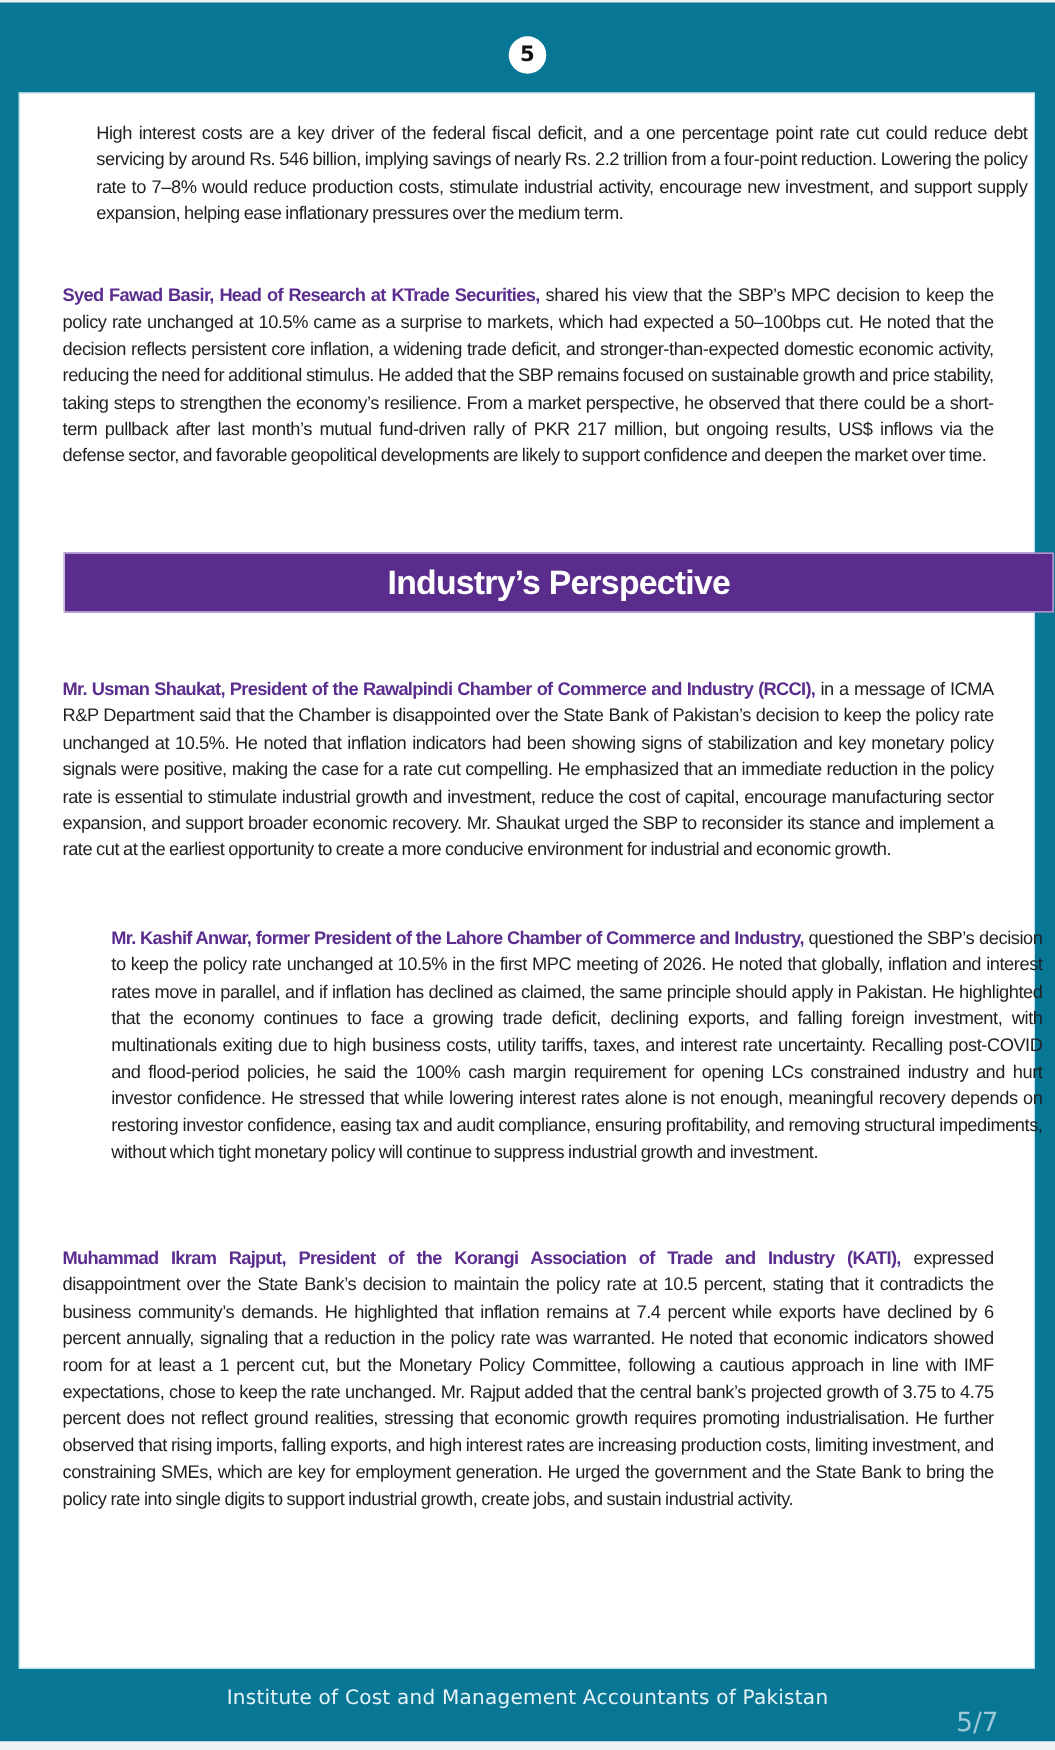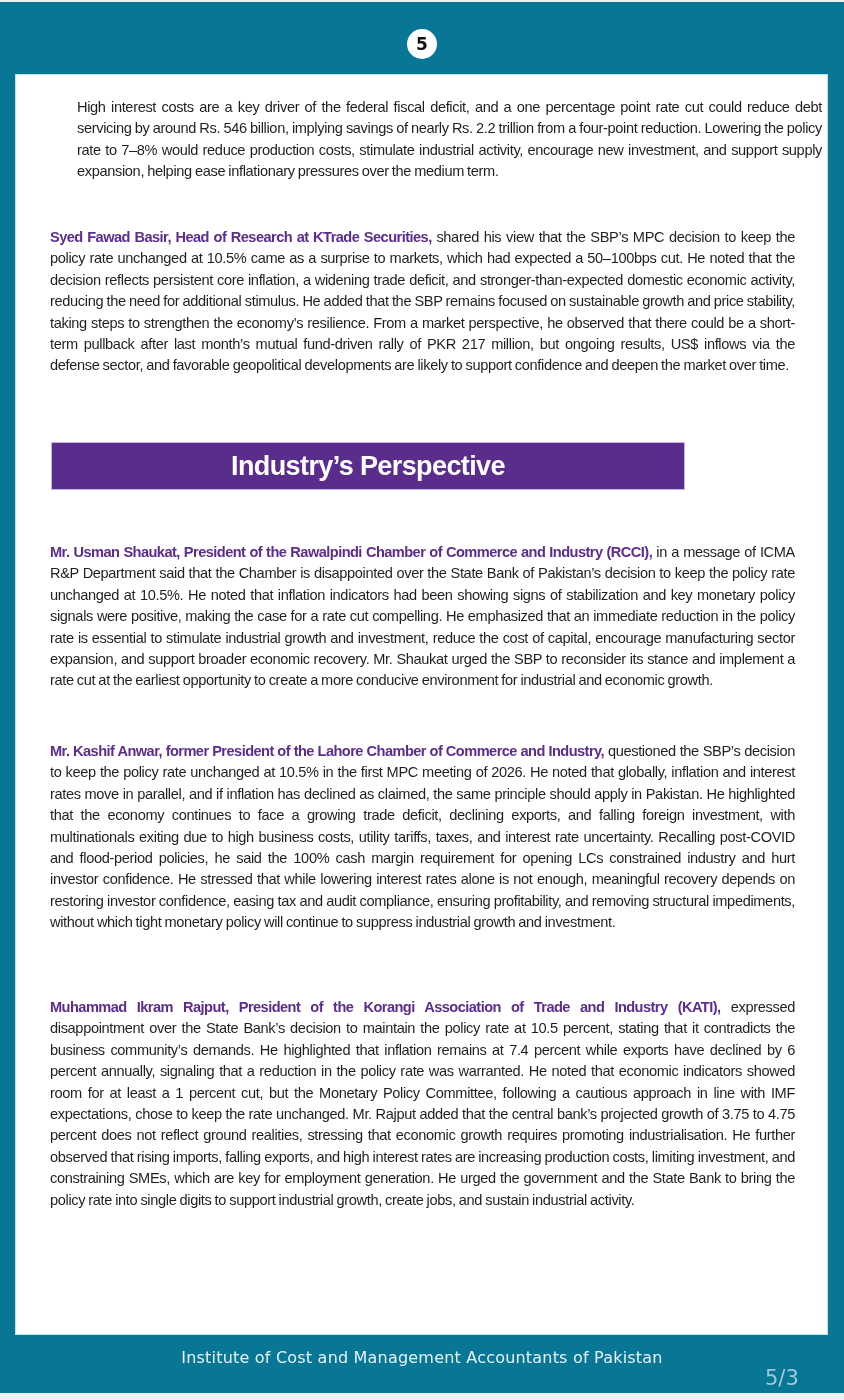--- a/index.html
+++ b/index.html
@@ -52,21 +52,21 @@
     word-spacing: -0.6px;
   }
   .para .speaker {
     color: #5b2d8e;
     font-weight: bold;
     letter-spacing: -0.55px;
   }
   .section-banner {
     position: absolute;
     left: 51px; top: 442px;
-    width: 634px; height: 48px;
+    width: 792px; height: 48px;
     background: #5a2d8c;
     border: 1px solid #c9b6e0;
     box-sizing: border-box;
     display: flex;
     align-items: center;
     justify-content: center;
   }
   .section-banner h2 {
     margin: 0;
     color: #ffffff;
@@ -111,22 +111,22 @@
 </p>
 
 <div class="section-banner">
   <h2>Industry’s Perspective</h2>
 </div>
 
 <p class="para" style="top:542px;">
   <span class="speaker">Mr. Usman Shaukat, President of the Rawalpindi Chamber of Commerce and Industry (RCCI),</span><span> in a message of ICMA R&amp;P Department said that the Chamber is disappointed over the State Bank of Pakistan’s decision to keep the policy rate unchanged at 10.5%. He noted that inflation indicators had been showing signs of stabilization and key monetary policy signals were positive, making the case for a rate cut compelling. He emphasized that an immediate reduction in the policy rate is essential to stimulate industrial growth and investment, reduce the cost of capital, encourage manufacturing sector expansion, and support broader economic recovery. Mr. Shaukat urged the SBP to reconsider its stance and implement a rate cut at the earliest opportunity to create a more conducive environment for industrial and economic growth.</span>
 </p>
 
-<p class="para" style="top:741px;">
+<p class="para" style="top:741px;margin-left:39px;">
   <span class="speaker">Mr. Kashif Anwar, former President of the Lahore Chamber of Commerce and Industry,</span><span> questioned the SBP’s decision to keep the policy rate unchanged at 10.5% in the first MPC meeting of 2026. He noted that globally, inflation and interest rates move in parallel, and if inflation has declined as claimed, the same principle should apply in Pakistan. He highlighted that the economy continues to face a growing trade deficit, declining exports, and falling foreign investment, with multinationals exiting due to high business costs, utility tariffs, taxes, and interest rate uncertainty. Recalling post-COVID and flood-period policies, he said the 100% cash margin requirement for opening LCs constrained industry and hurt investor confidence. He stressed that while lowering interest rates alone is not enough, meaningful recovery depends on restoring investor confidence, easing tax and audit compliance, ensuring profitability, and removing structural impediments, without which tight monetary policy will continue to suppress industrial growth and investment.</span>
 </p>
 
 <p class="para" style="top:997px;">
   <span class="speaker">Muhammad Ikram Rajput, President of the Korangi Association of Trade and Industry (KATI),</span><span> expressed disappointment over the State Bank’s decision to maintain the policy rate at 10.5 percent, stating that it contradicts the business community’s demands. He highlighted that inflation remains at 7.4 percent while exports have declined by 6 percent annually, signaling that a reduction in the policy rate was warranted. He noted that economic indicators showed room for at least a 1 percent cut, but the Monetary Policy Committee, following a cautious approach in line with IMF expectations, chose to keep the rate unchanged. Mr. Rajput added that the central bank’s projected growth of 3.75 to 4.75 percent does not reflect ground realities, stressing that economic growth requires promoting industrialisation. He further observed that rising imports, falling exports, and high interest rates are increasing production costs, limiting investment, and constraining SMEs, which are key for employment generation. He urged the government and the State Bank to bring the policy rate into single digits to support industrial growth, create jobs, and sustain industrial activity.</span>
 </p>
 
 <div class="footer-org">Institute of Cost and Management Accountants of Pakistan</div>
-<div class="footer-pages">5/3</div>
+<div class="footer-pages">5/7</div>
 
 </body></html>

